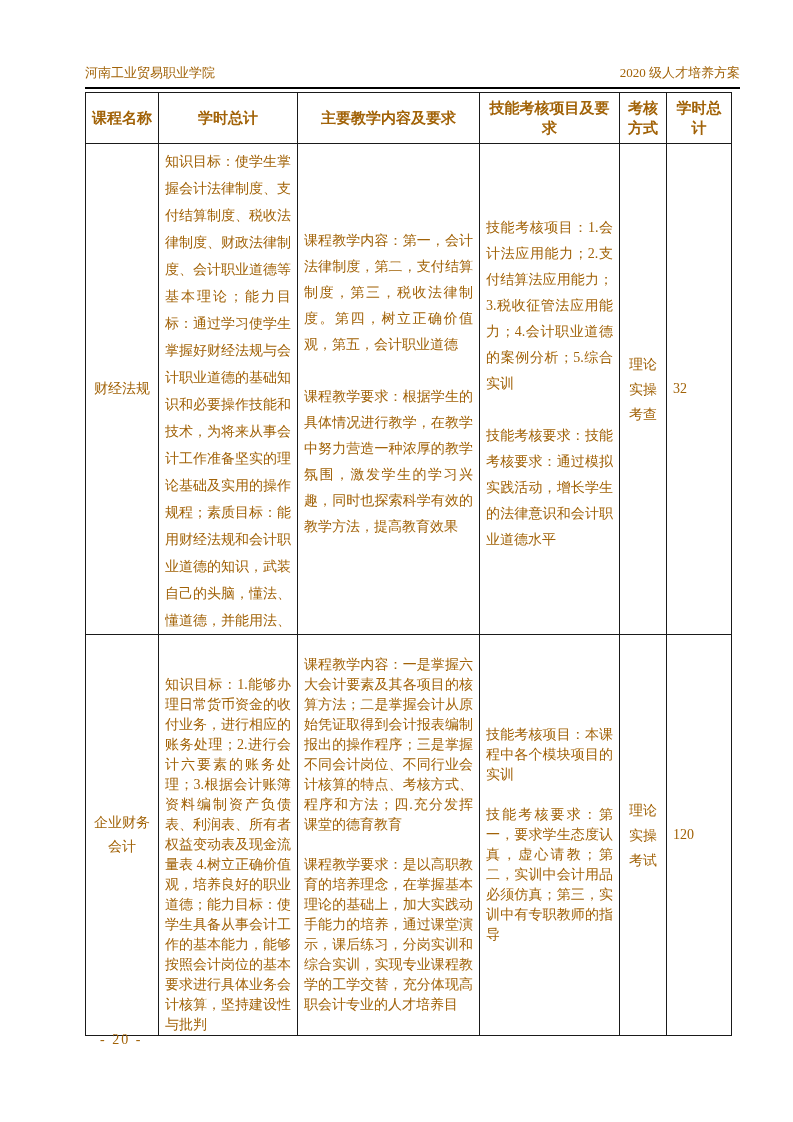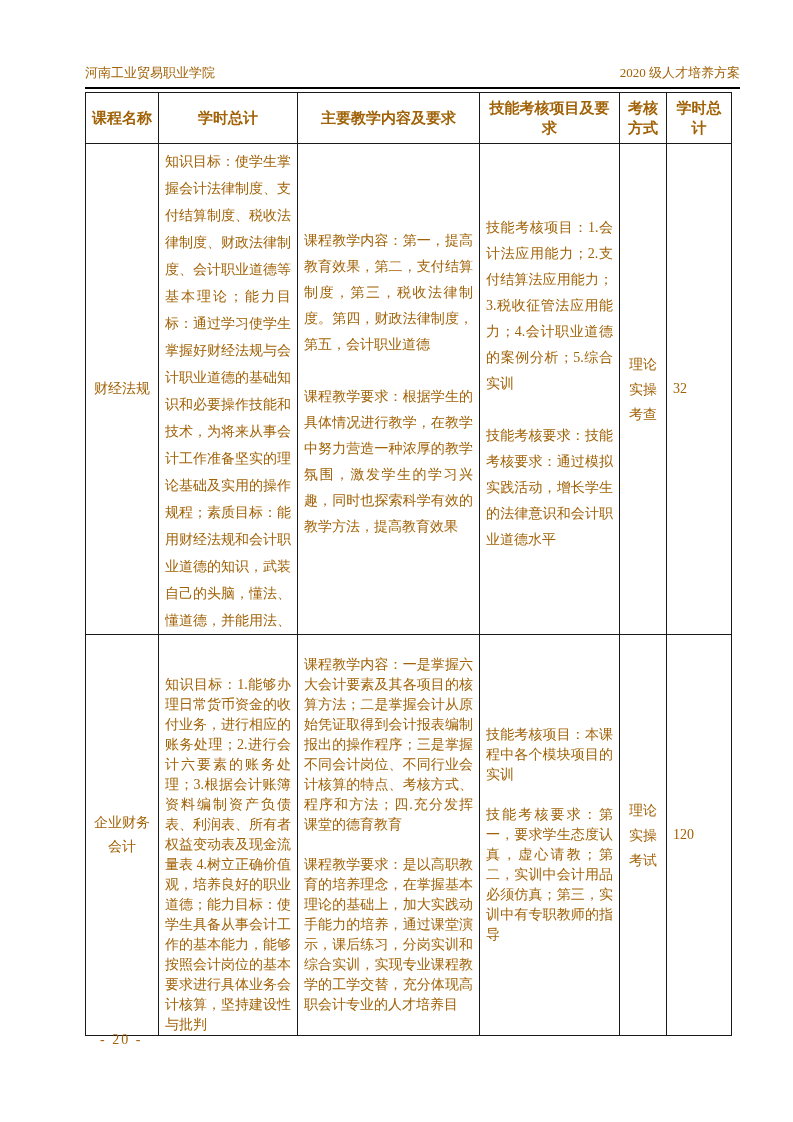--- a/index.html
+++ b/index.html
@@ -102,21 +102,21 @@
     <tbody>
       <tr class="r1">
         <td class="c-name">
           <div>财经法规</div>
         </td>
         <td class="c-obj">
           <div class="clip just">知识目标：使学生掌握会计法律制度、支付结算制度、税收法律制度、财政法律制度、会计职业道德等基本理论；能力目标：通过学习使学生掌握好财经法规与会计职业道德的基础知识和必要操作技能和技术，为将来从事会计工作准备坚实的理论基础及实用的操作规程；素质目标：能用财经法规和会计职业道德的知识，武装自己的头脑，懂法、懂道德，并能用法、道德这些社会规范约束自己的行为，使会计人员提供的会计数据具有更大的实用性和决策性</div>
         </td>
         <td class="para-cell">
           <div class="clip just">
-            <p>课程教学内容：第一，提高教育效果，第二，支付结算制度，第三，税收法律制度。第四，财政法律制度，第五，会计职业道德</p>
+            <p>课程教学内容：第一，会计法律制度，第二，支付结算制度，第三，税收法律制度。第四，树立正确价值观，第五，会计职业道德</p>
             <p>课程教学要求：根据学生的具体情况进行教学，在教学中努力营造一种浓厚的教学氛围，激发学生的学习兴趣，同时也探索科学有效的教学方法，提高教育效果</p>
           </div>
         </td>
         <td class="para-cell">
           <div class="clip just">
             <p>技能考核项目：1.会计法应用能力；2.支付结算法应用能力；3.税收征管法应用能力；4.会计职业道德的案例分析；5.综合实训</p>
             <p>技能考核要求：技能考核要求：通过模拟实践活动，增长学生的法律意识和会计职业道德水平</p>
           </div>
         </td>
         <td class="c-method">

